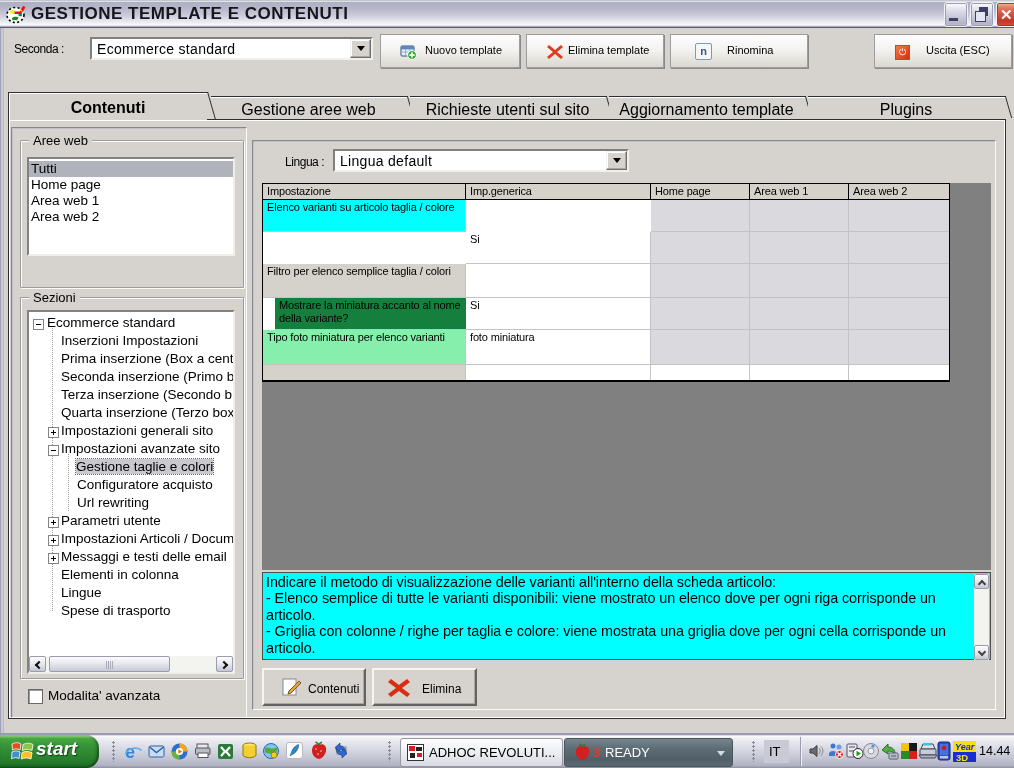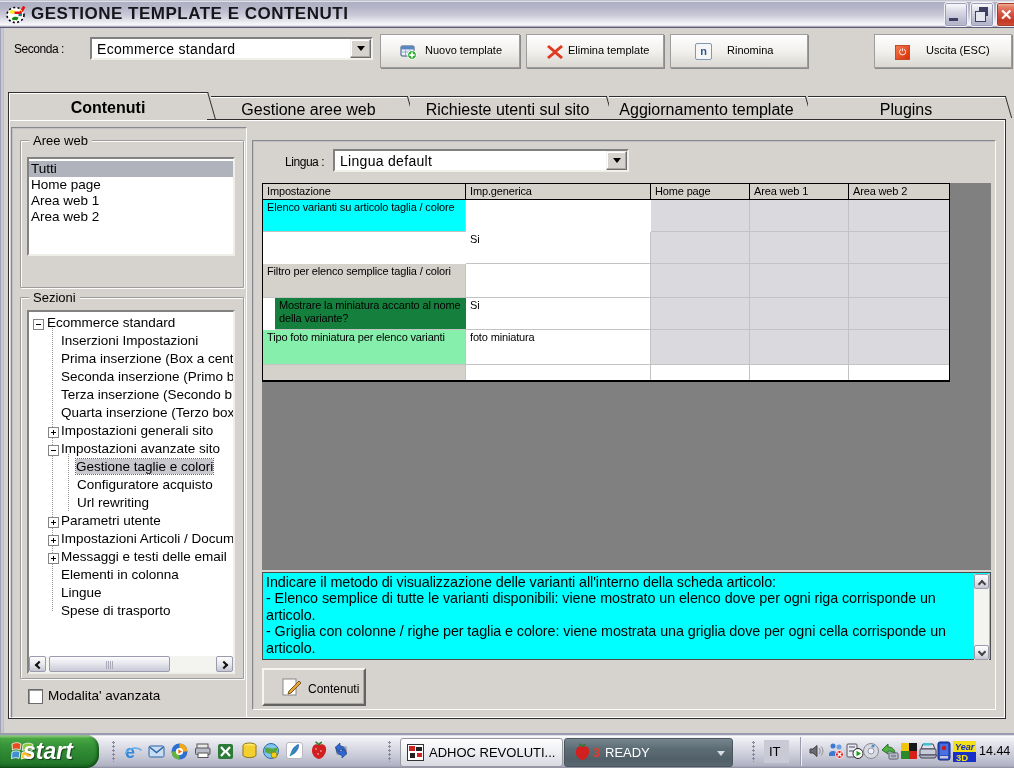--- a/index.html
+++ b/index.html
@@ -289,33 +289,39 @@
 </div>
 </div>
 
 <div class="ab btn3d" style="left:262px;top:668px;width:104px;height:38px;">
   <div class="ab" style="left:44px;top:12px;font-size:12px;">Contenuti</div>
   <svg class="ab" style="left:16px;top:7px;" width="22" height="22" viewBox="0 0 22 22">
         <rect x="3" y="2" width="13" height="16" fill="#fff" stroke="#888"></rect>
         <path d="M19 4 L9 14 L8 17 L11 16 L21 6 Z" fill="#e8a33d" stroke="#7a5a1a"></path>
       </svg>
 </div>
+<div class="ab btn3d" style="left:372px;top:668px;width:105px;height:38px;">
+  <div class="ab" style="left:48px;top:12px;font-size:12px;">Elimina</div>
+  <svg class="ab" style="left:14px;top:7px;" width="22" height="22" viewBox="0 0 22 22">
+        <path d="M3 2 L11 8 L19 2 L22 5 L14 11 L22 17 L19 20 L11 14 L3 20 L0 17 L8 11 L0 5 Z" fill="#d92c10"></path>
+      </svg>
+</div>
 
 <div class="ab" id="taskbar">
 
  <div class="ab" style="left:0;top:0px;width:99px;height:33px;border-radius:0 13px 13px 0;
    background:linear-gradient(180deg,#309331 0%,#8fce7e 3%,#4aa943 10%,#37953a 30%,#2e8832 55%,#267c2c 80%,#1d6f26 95%,#155c1e 100%);
    box-shadow:inset -2px -1px 3px rgba(0,40,0,.5), inset 0 1px 0 rgba(255,255,255,.35);">
    <svg class="ab" style="left:10px;top:4px;" width="26" height="24" viewBox="0 0 26 24">
      <path d="M2 5 C5 3.5 8 3 11 5 L10 11 C7 9.5 5 9.6 2.5 11 Z" fill="#e84b1c" stroke="#fff" stroke-width="0.8"></path>
      <path d="M13 5.5 C16 4 19.5 3.5 23 5.5 L22 11.5 C19 10 16 10 12.3 11.5 Z" fill="#8cc63f" stroke="#fff" stroke-width="0.8"></path>
      <path d="M2 13 C5 11.6 7.5 11.6 10 13 L9 19.5 C6.5 18.3 4.5 18.4 1.5 19.7 Z" fill="#3f8fd1" stroke="#fff" stroke-width="0.8"></path>
      <path d="M12 13.5 C15 12 18.5 12 22 13.7 L21 20 C18 18.6 15 18.6 11.2 20 Z" fill="#fdbf2e" stroke="#fff" stroke-width="0.8"></path>
    </svg>
-   <div class="ab" style="left:23px;top:3px;font-size:23px;font-weight:bold;font-style:italic;color:#fff;text-shadow:1px 1px 1px rgba(0,0,0,.55);">start</div>
+   <div class="ab" style="left:36px;top:3px;font-size:19px;font-weight:bold;font-style:italic;color:#fff;text-shadow:1px 1px 1px rgba(0,0,0,.55);">start</div>
  </div>
 
  <div class="ab grip2" style="left:112px;top:6px;"></div>
 
  <svg class="ab" style="left:125px;top:8px;" width="17" height="17" viewBox="0 0 17 17">
         <text x="0" y="15" font-family="Liberation Sans" font-size="18" font-weight="bold" fill="#2e86dd">e</text>
         <path d="M0.5 11 C3 4.5 13 3.5 16.5 7.5" stroke="#66aee8" stroke-width="1.6" fill="none"></path>
       </svg>
  <svg class="ab" style="left:148px;top:8px;" width="18" height="18" viewBox="0 0 18 18">
         <rect x="1" y="3" width="15" height="11" rx="1.5" fill="#c9ddf2" stroke="#2860a8"></rect>

